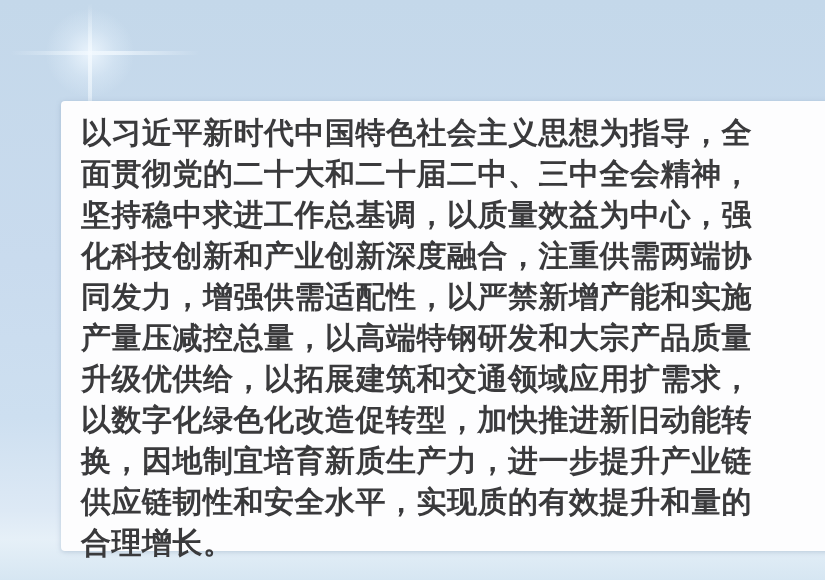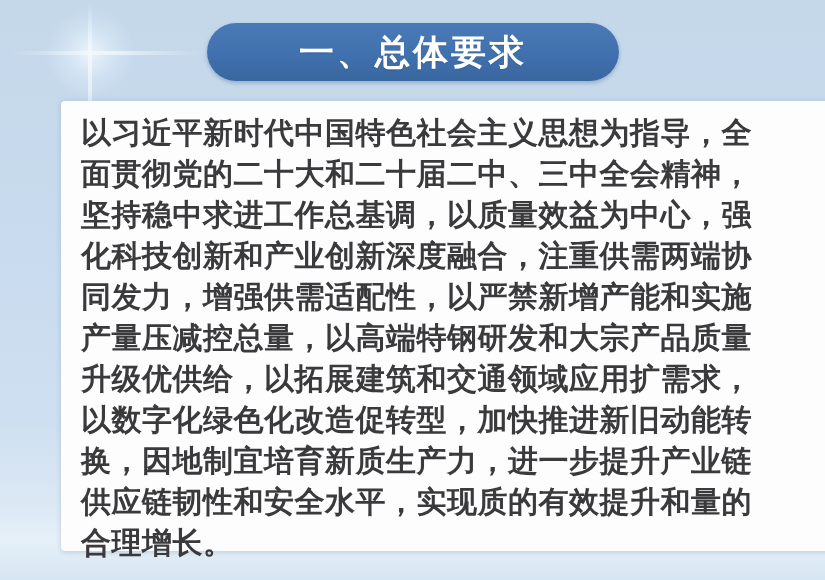--- a/index.html
+++ b/index.html
@@ -94,23 +94,20 @@
 <body>
 
 <div class="canvas">
 
   <div class="sparkle" style="left:90px; top:53px;">
     <div class="glow"></div>
     <div class="ray-v"></div>
     <div class="ray-h"></div>
   </div>
 
-  <div class="header-pill">
-    <span class="header-title">一、总体要求</span>
-  </div>
 
   <div class="content-card">
     <p class="body-text">以习近平新时代中国特色社会主义思想为指导，全
 面贯彻党的二十大和二十届二中、三中全会精神，
 坚持稳中求进工作总基调，以质量效益为中心，强
 化科技创新和产业创新深度融合，注重供需两端协
 同发力，增强供需适配性，以严禁新增产能和实施
 产量压减控总量，以高端特钢研发和大宗产品质量
 升级优供给，以拓展建筑和交通领域应用扩需求，
 以数字化绿色化改造促转型，加快推进新旧动能转

